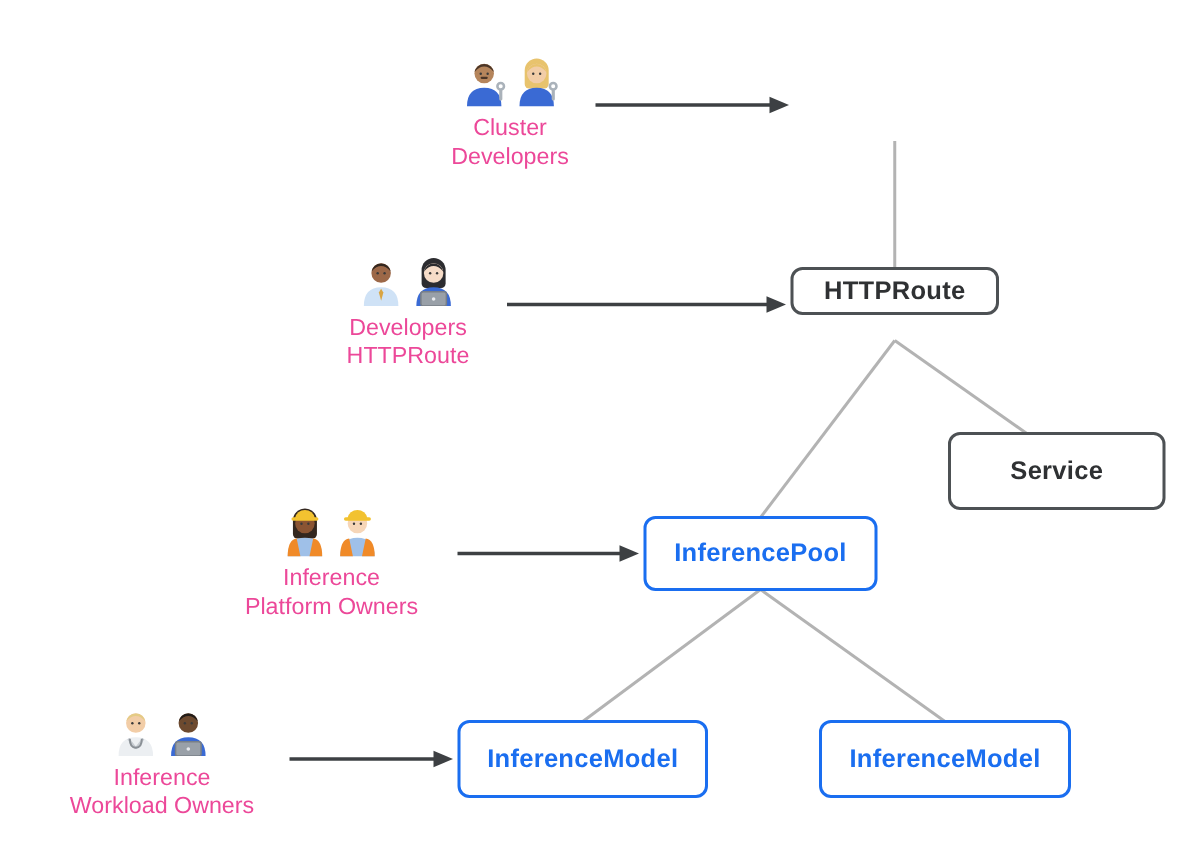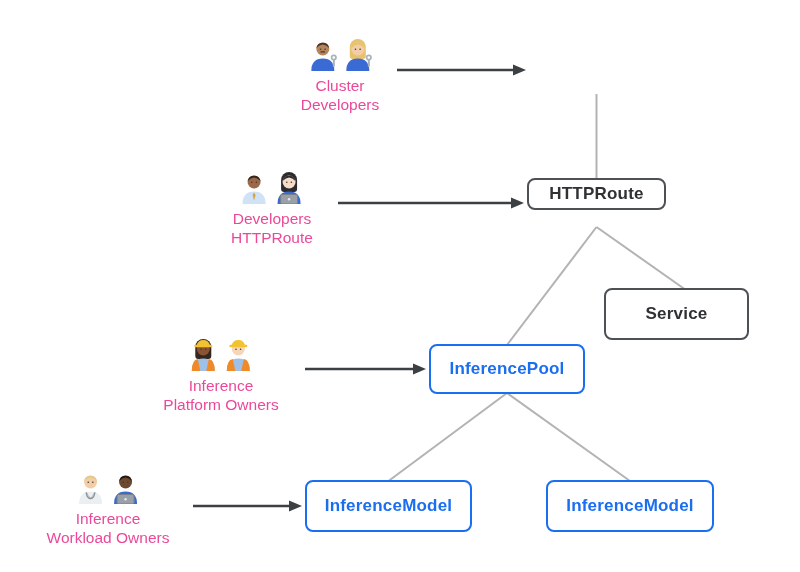--- a/index.html
+++ b/index.html
@@ -22,21 +22,21 @@
     border-radius:8px;
     font-weight:bold;
     font-size:17px;
     letter-spacing:.2px;
     box-sizing:border-box;
   }
   .node.gray{border:2.5px solid #4d5154;color:#2f3133;}
   .node.blue{border:2.5px solid #1a6ef0;color:#1a6ef0;}
   #node-gateway            {left:529px;top:45px; width:135px;height:50px;}
   #node-httproute          {left:527px;top:178px;width:139px;height:32px;}
-  #node-service            {left:604px;top:288px;width:145px;height:52px;}
+  #node-service            {left:632px;top:288px;width:145px;height:52px;}
   #node-inferencepool      {left:429px;top:344px;width:156px;height:50px;text-align:right;}
   #node-inferencemodel-left{left:305px;top:480px;width:167px;height:52px;}
   #node-inferencemodel-right{left:546px;top:480px;width:168px;height:52px;}
   
   .actor{
     position:absolute;
     transform:translateX(-50%);
     text-align:center;
     white-space:nowrap;
   }

